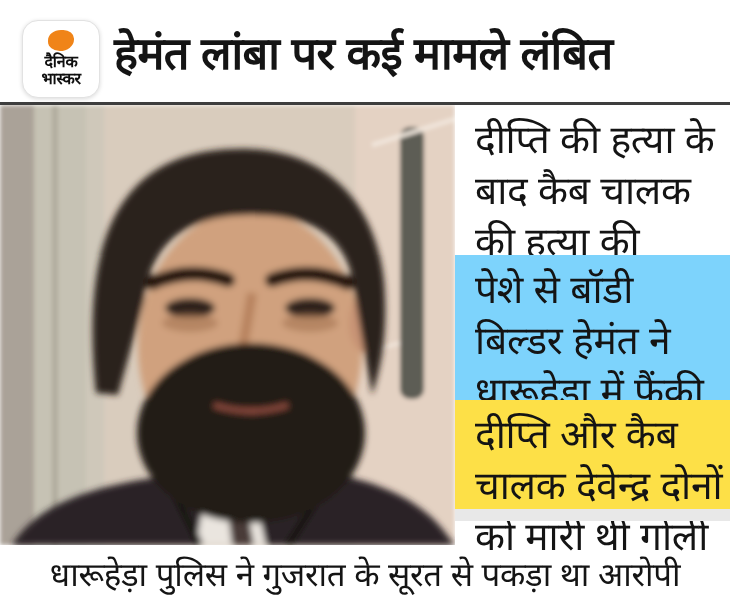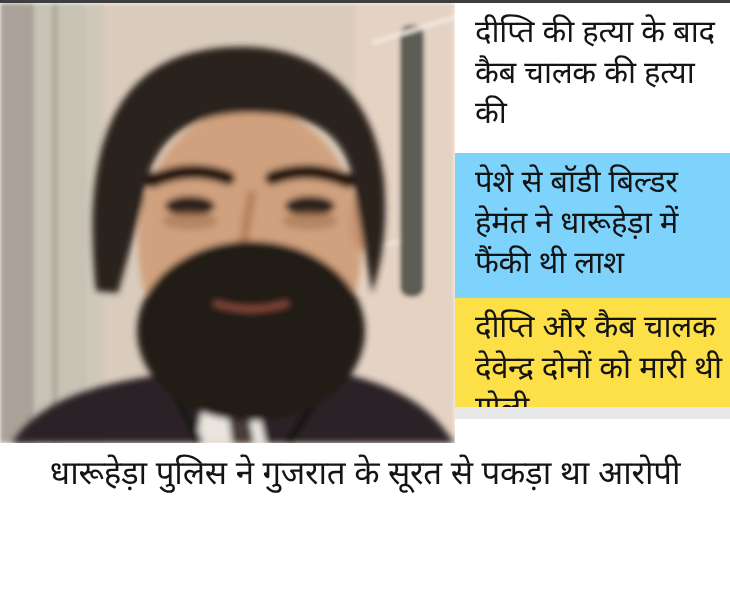--- a/index.html
+++ b/index.html
@@ -17,37 +17,45 @@
                letter-spacing:-0.3px; }
   .headline { margin-left:114px; font-size:45px; font-weight:600; color:#141414;
               letter-spacing:-0.5px; white-space:nowrap; }
 
   .divider { height:3px; background:#3e3e3e; }
 
   
   .main { display:flex; height:440px; }
   .photo { flex:0 0 455px; width:455px; height:440px; line-height:0; }
   .right-col { width:275px; display:flex; flex-direction:column; }
-  .bullet { box-sizing:border-box; padding:9px 6px 0 20px; font-size:31px; line-height:1.31;
+  .bullet { box-sizing:border-box; padding:9px 6px 0 20px; font-size:39px; line-height:1.31;
             color:#141414; font-weight:500; letter-spacing:-0.3px; }
   .b1 { height:150px; background:#ffffff; }
   .b2 { height:145px; background:#7dd3fc; }
   .b3 { height:109px; background:#fde047; }
   .strip { height:12px; background:#e8e8e8; }
 
   
   .footer { box-sizing:border-box; height:52px; background:#fff; display:flex;
             justify-content:center; align-items:flex-start; padding-top:6px; }
   .caption { font-size:33px; font-weight:500; color:#141414; letter-spacing:-0.3px; white-space:nowrap; }
 </style>
 </head>
 <body>
 
 <div class="frame">
 
+  <div class="header">
+    <div class="logo">
+      <div class="logo-sun"></div>
+      <div class="logo-text">दैनिक</div>
+      <div class="logo-text">भास्कर</div>
+    </div>
+    <div class="headline">हेमंत लांबा पर कई मामले लंबित</div>
+  </div>
 
   <div class="divider"></div>
 
   <div class="main">
 
     <div class="photo">
       <svg viewBox="0 0 455 440" width="455" height="440" xmlns="http://www.w3.org/2000/svg">
         <defs>
           <filter id="blur2" x="-10%" y="-10%" width="120%" height="120%">
               <feGaussianBlur stdDeviation="2"></feGaussianBlur>

